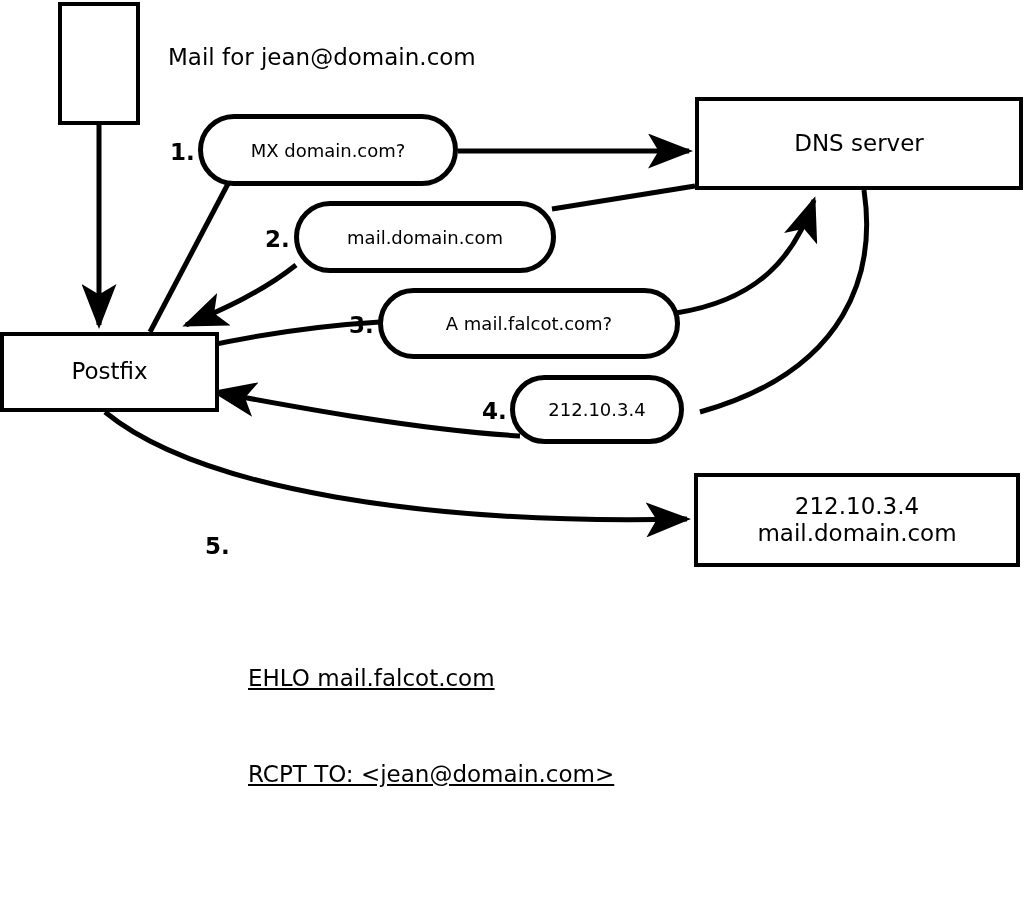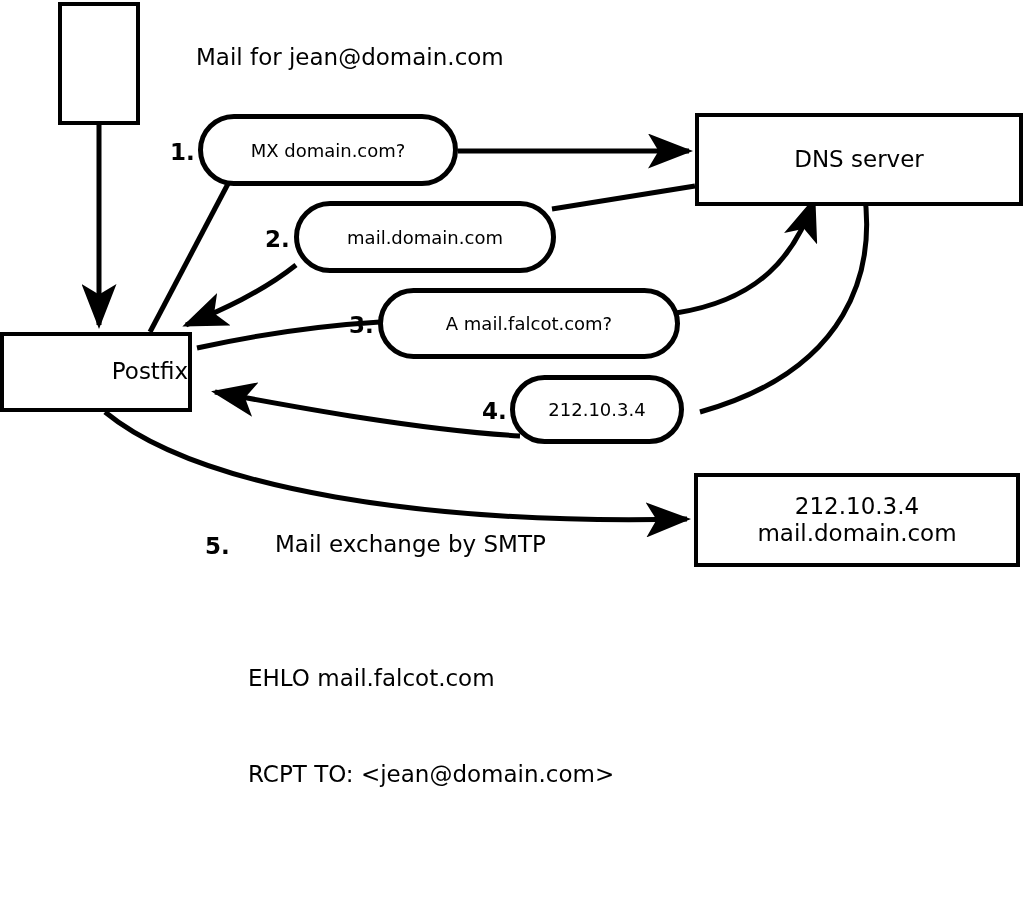--- a/index.html
+++ b/index.html
@@ -49,35 +49,34 @@
     justify-content: center;
     text-align: center;
     font-size: 18px;
     white-space: nowrap;
   }
   .plain-text {
     position: absolute;
     white-space: pre;
     font-size: 23px;
     line-height: 1;
-    margin-left: 28px;
   }
   .step-num {
     position: absolute;
     font-weight: bold;
     font-size: 23px;
     white-space: pre;
   }
   .transcript {
     position: absolute;
     white-space: pre;
     font-size: 23px;
     line-height: 32px;
   }
-  .transcript div { white-space: pre; min-height: 32px; }
+  .transcript div { white-space: pre; min-height: 32px; text-decoration: underline; }
 </style>
 </head>
 <body>
 
 <div id="canvas">
 
   <svg class="layer" viewBox="0 0 1024 919" xmlns="http://www.w3.org/2000/svg">
     <defs>
       <marker id="arrowhead" markerWidth="9" markerHeight="7" refX="8.2" refY="3.5" orient="auto" markerUnits="strokeWidth">
         <path d="M0,0 L9,3.5 L0,7 L2.1,3.5 Z" fill="#000000"></path>
@@ -102,25 +101,25 @@
 
     <path d="M520,436 C420,430 300,408 215,392" stroke="#000000" stroke-width="5" fill="none" marker-end="url(#arrowhead)"></path>
 
     <path d="M105,412 C200,490 430,525 687,519" stroke="#000000" stroke-width="5" fill="none" marker-end="url(#arrowhead)"></path>
   </svg>
 
   <div class="node-box" style="left:58px; top:2px; width:82px; height:123px;">
     <span></span>
   </div>
 
-  <div class="node-box" style="left:0px; top:332px; width:192px; height:80px;justify-content:flex-end;">
+  <div class="node-box" style="left:0px; top:332px; width:219px; height:80px;">
     <span>Postfix</span>
   </div>
 
-  <div class="node-box" style="left:695px; top:97px; width:328px; height:93px;margin-top:16px;">
+  <div class="node-box" style="left:695px; top:97px; width:328px; height:93px;">
     <span>DNS server</span>
   </div>
 
   <div class="node-box" style="left:694px; top:473px; width:326px; height:94px; flex-direction:column;">
     <span>212.10.3.4</span>
     <span>mail.domain.com</span>
   </div>
 
   <div class="bubble" style="left:198px; top:114px; width:260px; height:72px;">
     <span>MX domain.com?</span>
@@ -139,21 +138,20 @@
   </div>
 
   <div class="step-num" style="left:170px; top:139px;">1.</div>
   <div class="step-num" style="left:265px; top:226px;">2.</div>
   <div class="step-num" style="left:349px; top:312px;">3.</div>
   <div class="step-num" style="left:482px; top:398px;">4.</div>
 
   <div class="plain-text" style="left:168px; top:46px;">Mail for jean@domain.com</div>
 
   <div class="step-num" style="left:205px; top:533px;">5.</div>
-  <div class="plain-text" style="left:247px; top:533px;">Mail exchange by SMTP</div>
 
   <div class="transcript" style="left:248px; top:598px;">
     <div>EHLO mail.falcot.com</div>
     <div>RCPT TO: &lt;jean@domain.com&gt;</div>
     
     
     
     
     
     

